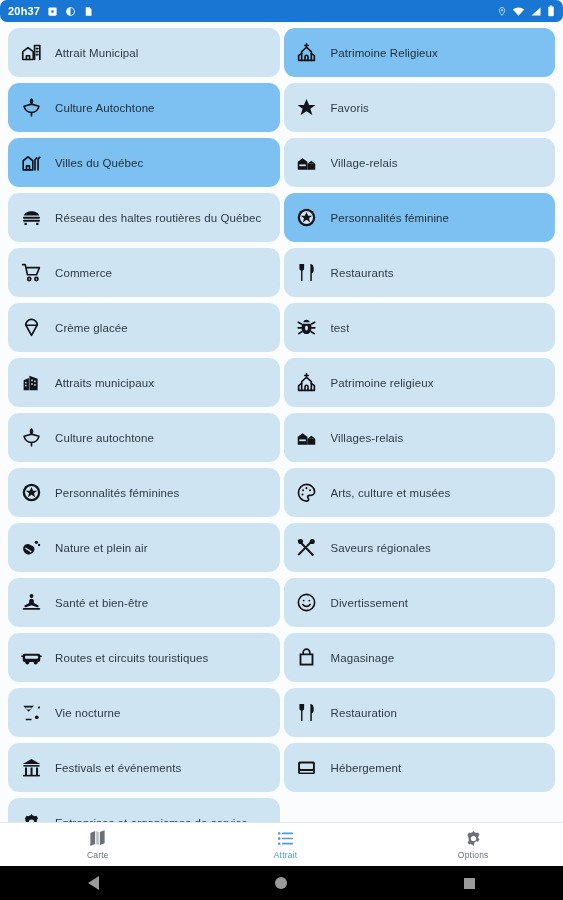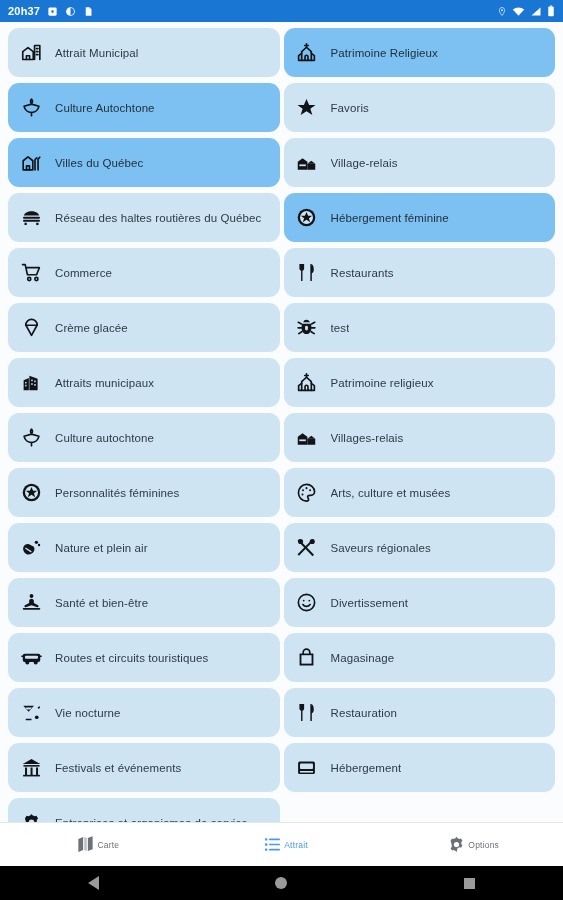--- a/index.html
+++ b/index.html
@@ -16,20 +16,21 @@
     background: #fafcfe;
   }
 
   
   .statusbar {
     height: 22px; flex: 0 0 22px;
     background: #1976d2;
     display: flex; align-items: center;
     padding: 0 8px;
     color: #ffffff;
+    border-radius: 7px;
   }
   .sb-left { display: flex; align-items: center; gap: 7px; }
   .sb-time { font-size: 11px; font-weight: bold; letter-spacing: .2px; }
   .sb-right { margin-left: auto; display: flex; align-items: center; gap: 5px; }
   .sb-ico { display: inline-flex; align-items: center; justify-content: center; }
   .sb-ico svg { display: block; }
 
   
   .scroll-area {
     flex: 1 1 auto;
@@ -78,21 +79,21 @@
   
   .tabbar {
     flex: 0 0 44px;
     height: 44px;
     background: #ffffff;
     border-top: 1px solid #e3e7ea;
     display: flex;
   }
   .tab {
     flex: 1 1 0;
-    display: flex; flex-direction: row;
+    display: flex; flex-direction: column;
     align-items: center; justify-content: center;
     gap: 2px;
     cursor: pointer;
     color: #6b7177;
     margin-left: 8px;
   }
   .tab.active { color: #4a9ae8; }
   .tab .ticon { height: 19px; display: flex; align-items: center; }
   .tab .ticon svg { display: block; }
   .tab .tlabel { font-size: 8.5px; letter-spacing: .2px; }
@@ -262,21 +263,21 @@
         </div>
         <div class="cell">
           <div class="card sel">
             <span class="ic">
               <svg width="21" height="21" viewBox="0 0 24 24" fill="currentColor">
                 <circle cx="12" cy="12" r="10"></circle>
                 <circle cx="12" cy="12" r="7.4" fill="#cfe4f3"></circle>
                 <path d="M12 5.6 13.9 10h4.6l-3.7 2.9 1.4 4.6L12 14.7l-4.2 2.8 1.4-4.6L5.5 10h4.6z"></path>
               </svg>
             </span>
-            <span class="lbl">Hébergement féminine</span>
+            <span class="lbl">Personnalités féminine</span>
           </div>
         </div>
         <div class="cell">
           <div class="card">
             <span class="ic">
               <svg width="21" height="21" viewBox="0 0 24 24" fill="none" stroke="currentColor" stroke-width="1.9" stroke-linecap="round" stroke-linejoin="round">
                 <path d="M1.8 3h3l2.6 11.6h10.4L21 6.5H6"></path>
                 <circle cx="9.4" cy="19.4" r="1.8"></circle>
                 <circle cx="17.6" cy="19.4" r="1.8"></circle>
               </svg>

